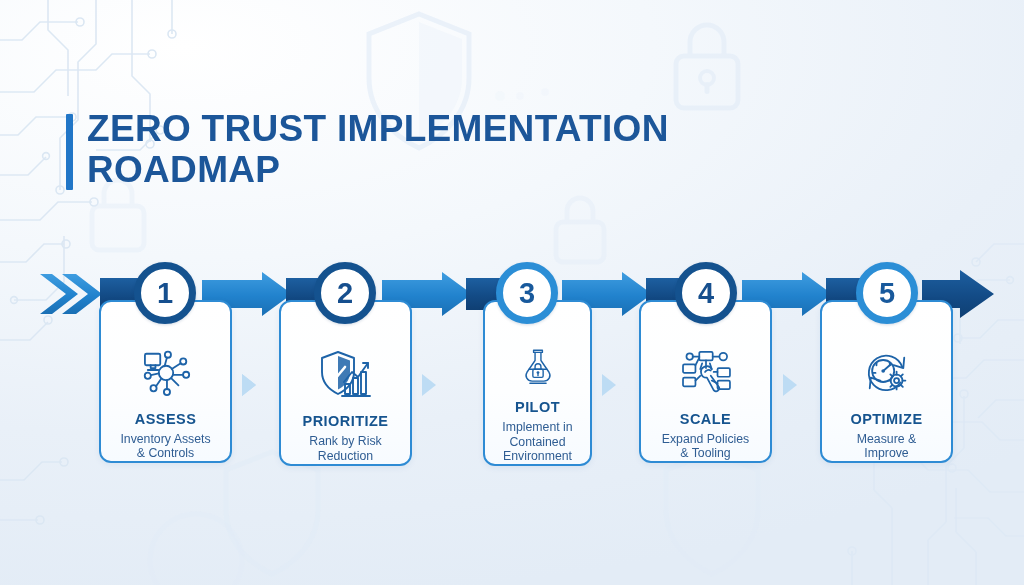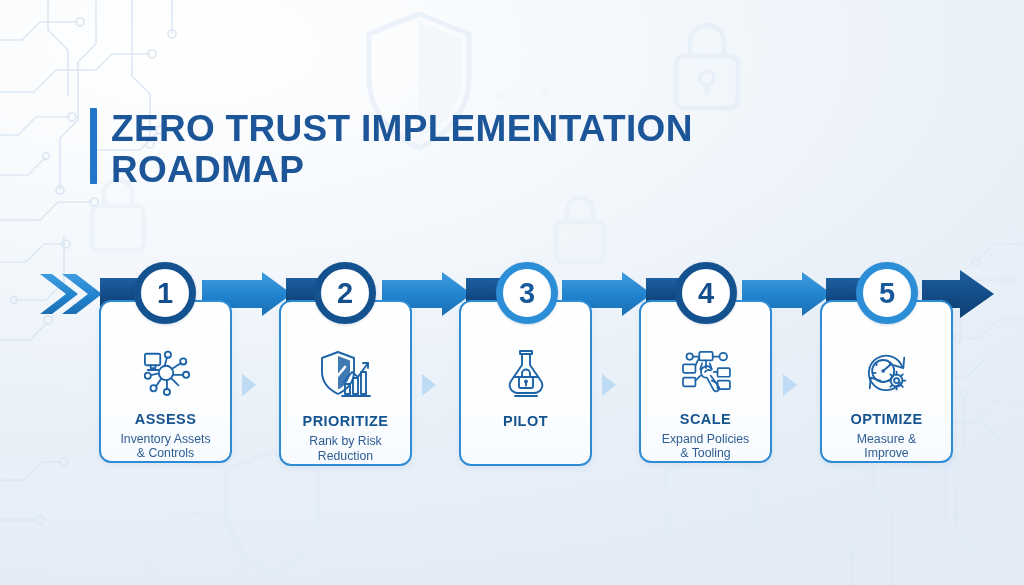--- a/index.html
+++ b/index.html
@@ -10,21 +10,21 @@
     position:relative;
   }
   #stage{
     position:absolute;inset:0;width:1024px;height:585px;overflow:hidden;
     background:
       radial-gradient(120% 95% at 18% 8%, #ffffff 0%, #f4f8fc 38%, #e9f0f8 70%, #e3ecf6 100%);
   }
   .bg-svg{position:absolute;inset:0;width:1024px;height:585px;pointer-events:none;}
 
   
-  .title-wrap{position:absolute;left:66px;top:108px;display:flex;align-items:flex-start;margin-left:24px;}
+  .title-wrap{position:absolute;left:66px;top:108px;display:flex;align-items:flex-end;}
   .title-bar{width:7px;height:76px;background:#2176c7;border-radius:1px;flex:0 0 auto;}
   .title-text{
     margin-left:14px;
     font-size:37px;line-height:41px;font-weight:700;letter-spacing:.3px;
     color:#1c5699;text-transform:uppercase;white-space:pre-line;
   }
 
   
   .band{position:absolute;left:0;top:268px;width:1024px;height:52px;}
 
@@ -271,34 +271,37 @@
           <path d="M17.6 40 L23 32"></path>
         <circle cx="29" cy="46" r="3.2"></circle>
           <path d="M29 42.8 V33.6"></path>
       </g>
     </svg>
     <div class="card-title">ASSESS</div>
     <div class="card-desc">Inventory Assets
 &amp; Controls</div>
   </div>
 
-  <div class="card" style="left:459px;top:300px;width:133px;height:166px">
+  <div class="card" style="left:483px;top:300px;width:109px;height:166px">
     <svg class="card-icon" viewBox="0 0 56 52">
       <g fill="none" stroke="#1d63a8" stroke-width="1.9" stroke-linejoin="round" stroke-linecap="round">
         <path d="M22 3 H34 V6 H22 Z"></path>
         <path d="M24 6 V17 L13 33 c-3.5 5.5 .5 12 7 12 h16 c6.5 0 10.5 -6.5 7 -12 L32 17 V6"></path>
         <path d="M16 29 H40"></path>
         <rect x="21" y="29" width="14" height="11" rx="1.8"></rect>
         <path d="M24 29 V25.5 a4 4 0 0 1 8 0 V29"></path>
         <circle cx="28" cy="33.5" r="1.9" fill="#1d63a8" stroke="none"></circle>
         <path d="M28 35 v2.6"></path>
         <path d="M17 48 H39"></path>
       </g>
     </svg>
     <div class="card-title">PILOT</div>
+    <div class="card-desc">Implement in
+Contained
+Environment</div>
   </div>
 
   <div class="card" style="left:820px;top:300px;width:133px;height:163px">
     <svg class="card-icon" viewBox="0 0 56 52">
       <g fill="none" stroke="#1d63a8" stroke-width="1.9" stroke-linejoin="round" stroke-linecap="round">
         <path d="M44 20 a18 18 0 1 0 -2 16"></path>
         <path d="M46 10 L45 21 L35 18"></path>
         <path d="M10 42 L11 31 L21 34"></path>
         <circle cx="24" cy="24" r="11.5"></circle>
         <circle cx="24" cy="24" r="1.9" fill="#1d63a8" stroke="none"></circle>

